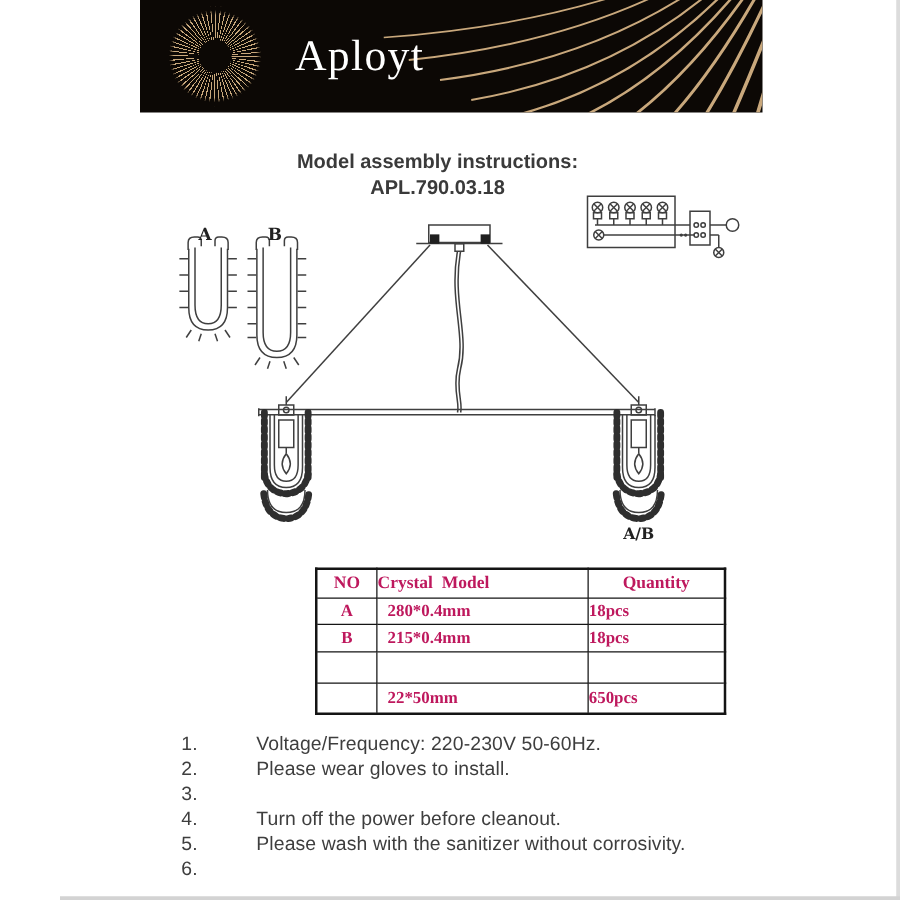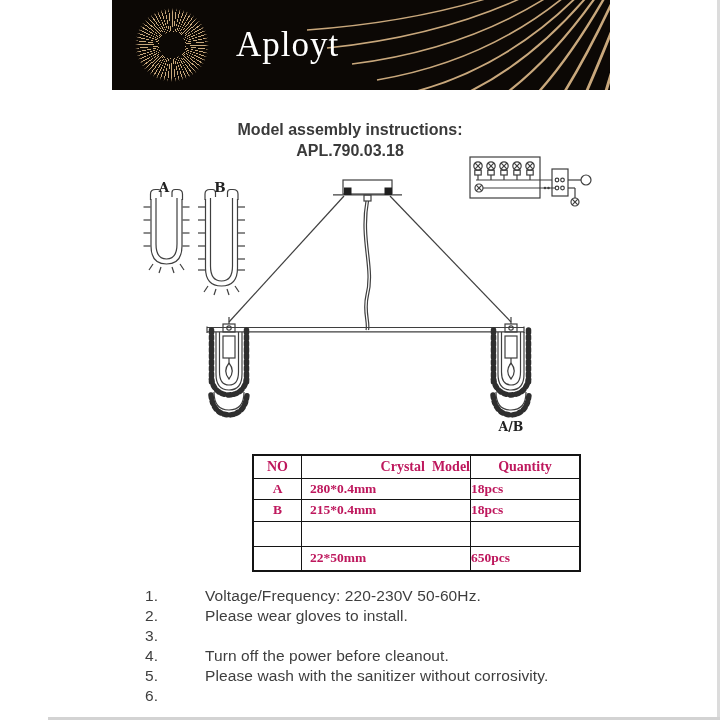--- a/index.html
+++ b/index.html
@@ -205,21 +205,21 @@
 
     <use href="#pendant" transform="translate(229,322)"></use>
     <use href="#pendant" transform="translate(511,322)"></use>
     <text class="dlabel-sm" x="511" y="431">A/B</text>
   </svg>
 
   <table class="parts-table">
     <tbody>
         <tr style="height:23px">
       <th class="col-no">NO</th>
-      <th class="col-model" style="text-align:right;padding-left:0 !important;">Crystal  Model</th>
+      <th class="col-model" style="text-align:left;padding-left:0 !important;">Crystal  Model</th>
       <th class="col-qty">Quantity</th>
     </tr>
     <tr style="height:21px">
       <td class="col-no">A</td>
       <td class="col-model">280*0.4mm</td>
       <td class="col-qty">18pcs</td>
     </tr>
     <tr style="height:22px">
       <td class="col-no">B</td>
       <td class="col-model">215*0.4mm</td>

